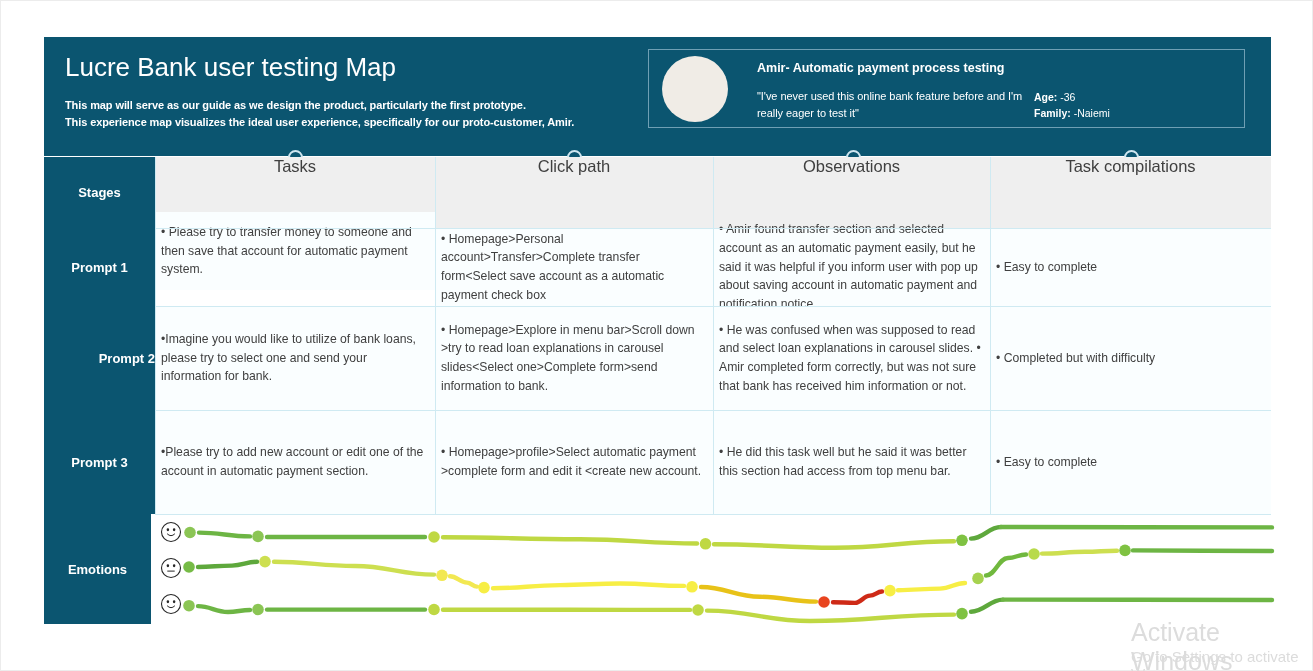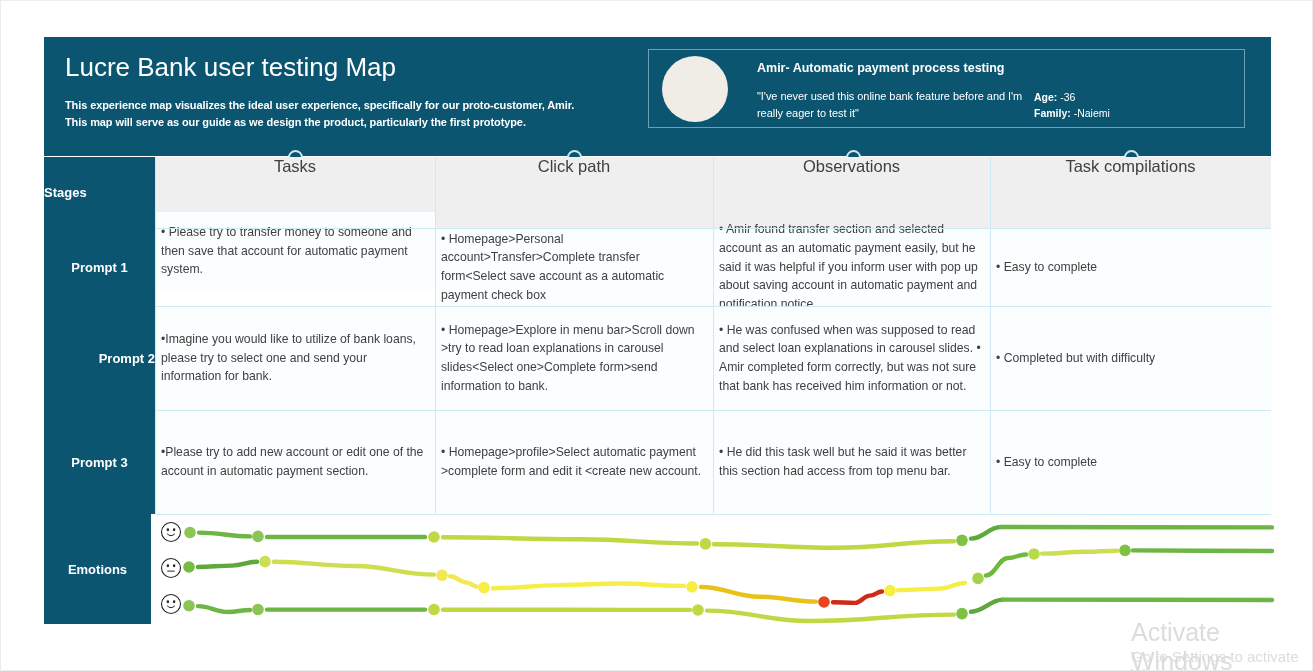--- a/index.html
+++ b/index.html
@@ -29,21 +29,21 @@
   .persona-quote{position:absolute;left:108px;top:38px;font-size:11px;color:#ffffff;line-height:17px;
                  letter-spacing:-0.05px;}
   .persona-meta{position:absolute;left:385px;top:39px;font-size:10.5px;color:#ffffff;line-height:16px;}
   .persona-meta b{font-weight:700;}
 
   
   .dot{position:absolute;width:15px;height:15px;border-radius:50%;background:#0b5570;
        border:2px solid #cfe6f0;box-sizing:border-box;}
   .cell{position:absolute;box-sizing:border-box;}
   .hdr-stage{background:#0b5570;color:#fff;font-weight:700;font-size:13px;
-             display:flex;align-items:center;}
+             display:flex;align-items:center;justify-content:center;}
   .hdr{background:#efefef;color:#404040;font-size:16.5px;font-weight:400;
        display:flex;justify-content:center;}
   .stagecell{background:#0b5570;color:#fff;font-weight:700;font-size:13px;
              display:flex;align-items:center;justify-content:center;}
   .body{background:#fafeff;color:#404040;font-size:12.2px;line-height:18.7px;
         padding:0 6px 0 6px;display:flex;align-items:center;}
   .vline{position:absolute;width:1px;background:#cfeaf2;}
   .hline{position:absolute;height:1px;background:#cfeaf2;}
   .emorow{background:#ffffff;}
 
@@ -57,22 +57,22 @@
 
 <div class="slide">
   <div class="edge-top"></div>
   <div class="edge-left"></div>
   <div class="edge-right"></div>
   <div class="edge-bottom"></div>
 
   <div class="header">
     <div class="title">Lucre Bank user testing Map</div>
     <div class="subtitle">
+      <div>This map will serve as our guide as we design the product, particularly the first prototype.</div>
       <div>This experience map visualizes the ideal user experience, specifically for our proto-customer, Amir.</div>
-      <div>This map will serve as our guide as we design the product, particularly the first prototype.</div>
     </div>
 
     <div class="persona">
       <div class="avatar">
         <svg width="66" height="66" viewBox="0 0 66 66"></svg>
       </div>
       <div class="persona-name">Amir- Automatic payment  process testing</div>
       <div class="persona-quote">
         <div>"I've never used this online bank feature before and I'm</div>
         <div>really eager to test it"</div>

